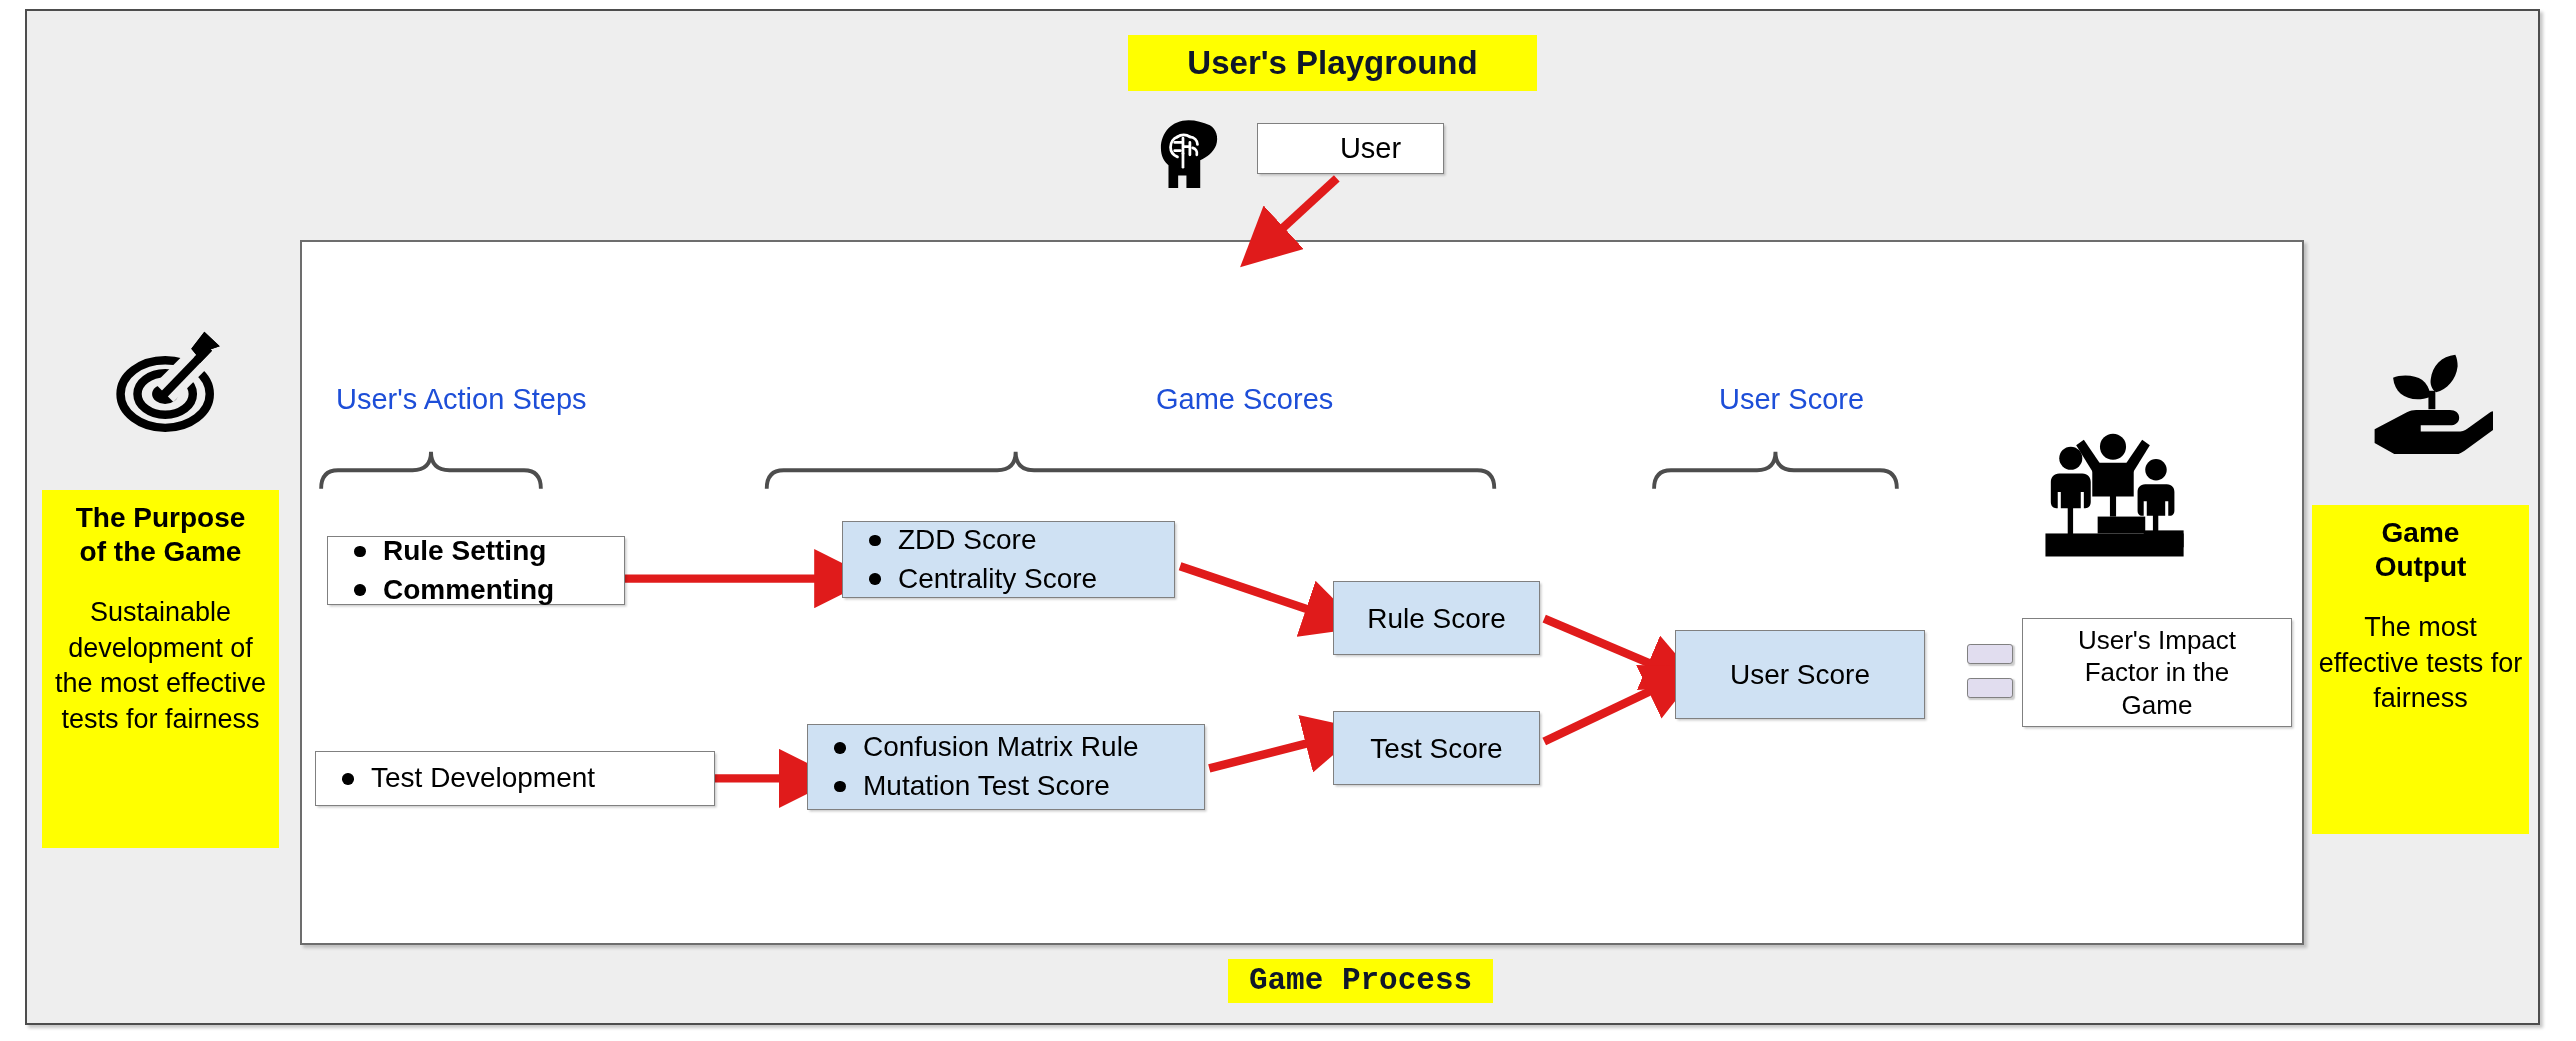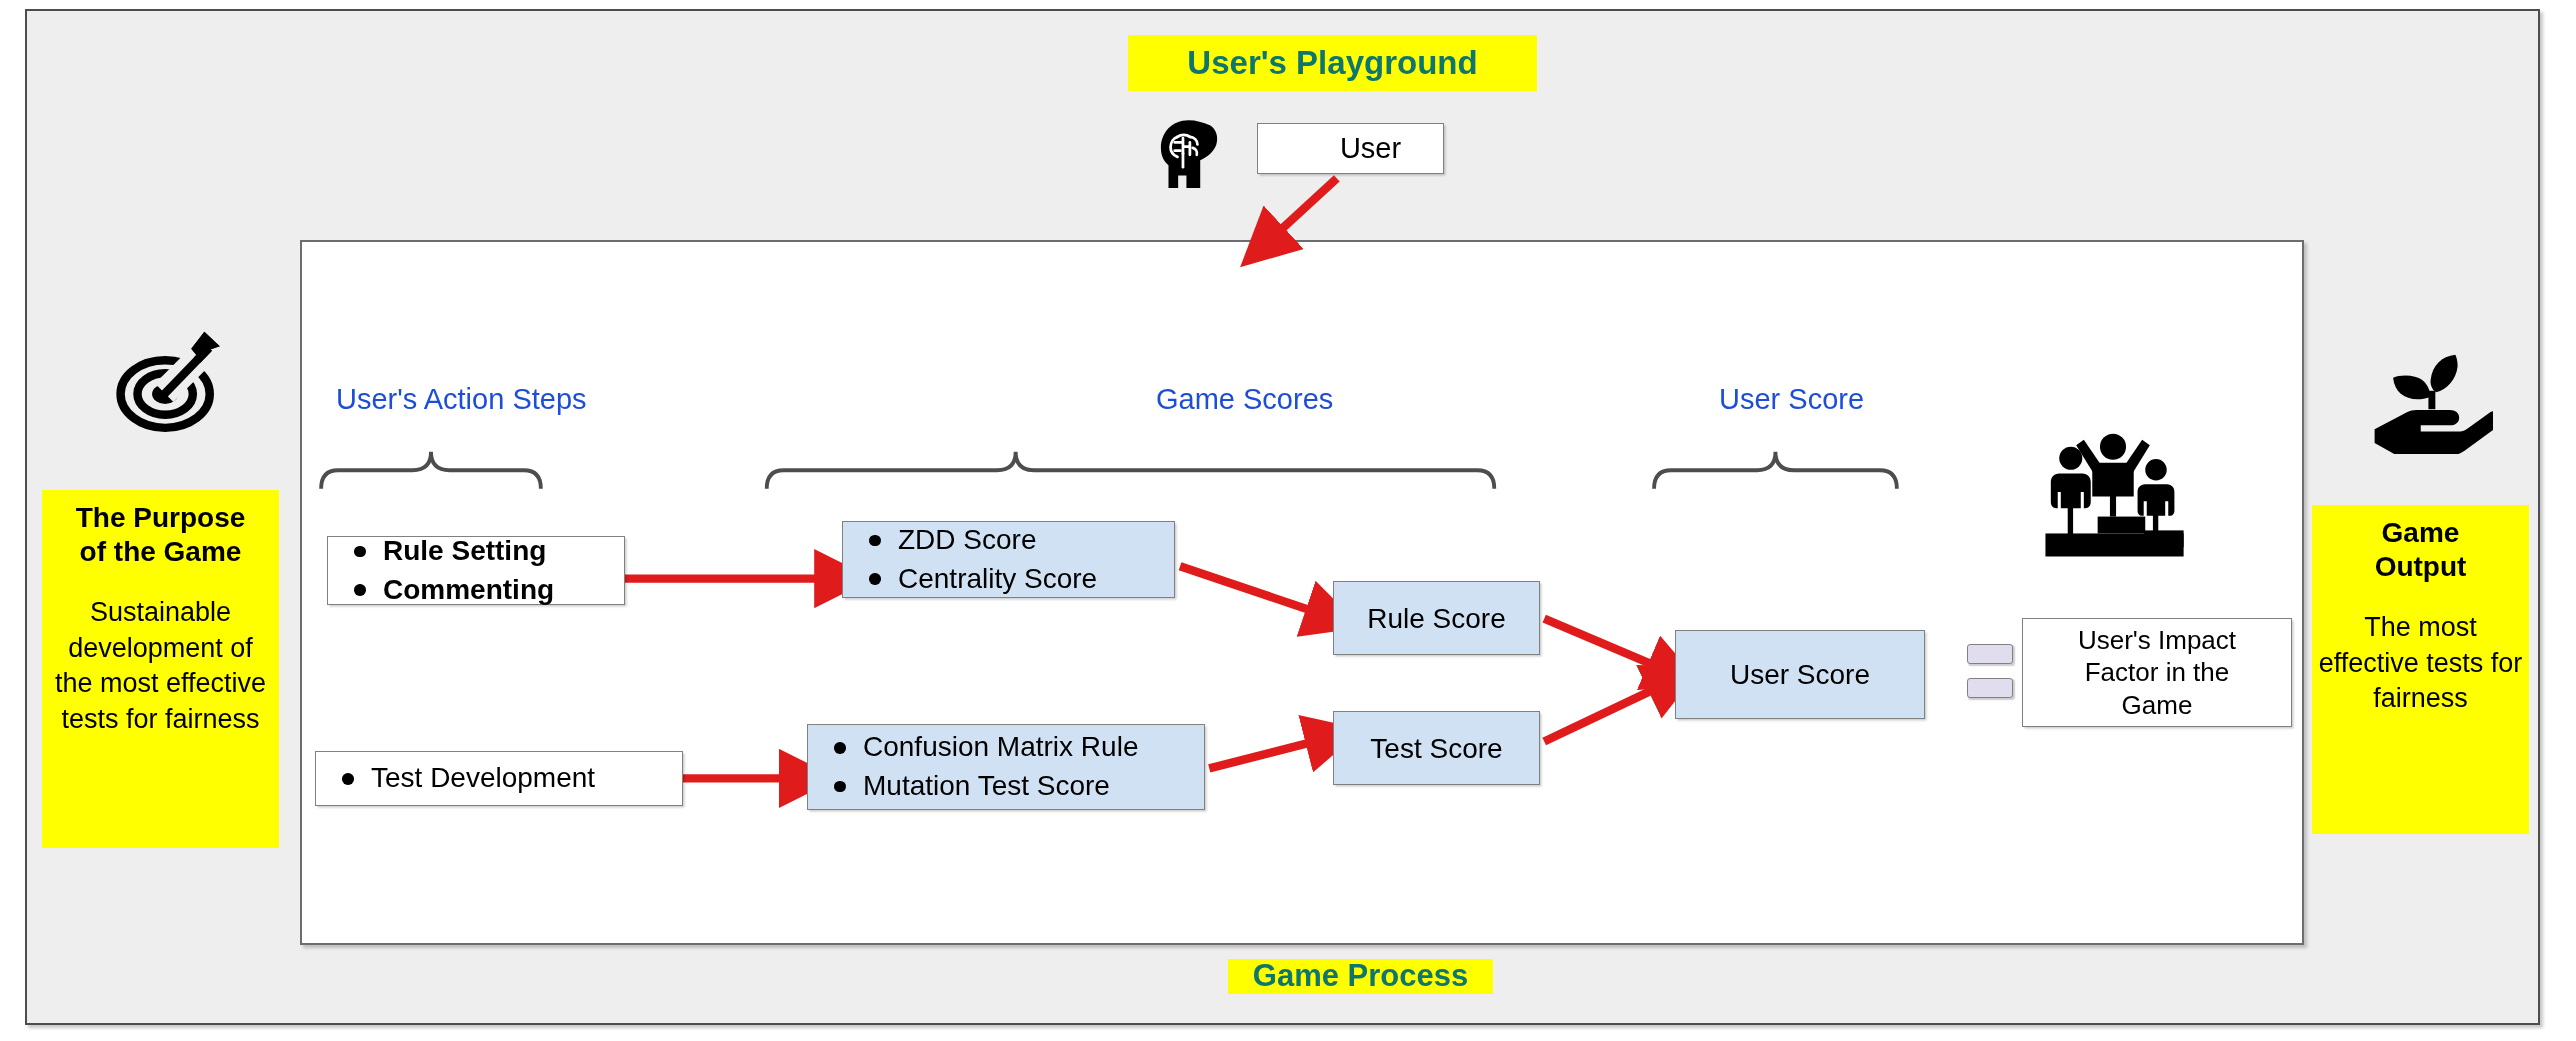--- a/index.html
+++ b/index.html
@@ -27,30 +27,30 @@
     width:2004px;height:705px;
     background:#ffffff;
     border:2.3px solid #6d6d6d;
     box-sizing:border-box;
     box-shadow:3.1px 3.1px 3.1px rgba(0,0,0,.20);
   }
   
   .ylabel{
     position:absolute;
     background:#ffff00;
-    color:#0f766e;
+    color:#0f172a;
     font-weight:bold;
     text-align:center;
     line-height:1.18;
     display:flex;align-items:center;justify-content:center;
     white-space:nowrap;
   }
   #lbl-playground{left:1128px;top:35px;width:409px;height:56px;font-size:33px;}
   #lbl-ui{left:1173px;top:261px;width:334px;height:53px;font-size:31px;}
-  #lbl-process{left:1228px;top:959px;width:265px;height:35px;font-size:31px;}
+  #lbl-process{left:1228px;top:959px;width:265px;height:44px;font-size:31px;font-family:Liberation Mono, monospace;}
 
   
   .side-panel{
     position:absolute;
     background:#ffff00;
     color:#000;
     text-align:center;
     box-sizing:border-box;
     padding:10.8px 4.6px;
     display:flex;flex-direction:column;align-items:center;
@@ -84,21 +84,21 @@
   .bullets li:before{
     content:"";
     position:absolute;left:26px;top:50%;
     width:11.5px;height:11.5px;margin-top:-5.4px;
     border-radius:50%;background:#000;
   }
 
   
   #node-user        {left:1257px;top:123px;width:187px;height:51px;font-size:29px;padding-left:40px;}
   #node-actions1    {left:327px;top:536px;width:298px;height:69px;font-weight:bold;}
-  #node-actions2    {left:315px;top:751px;width:368px;height:55px;}
+  #node-actions2    {left:315px;top:751px;width:400px;height:55px;}
   #node-gs1         {left:842px;top:521px;width:333px;height:77px;}
   #node-gs2         {left:807px;top:724px;width:398px;height:86px;}
   #node-rule        {left:1333px;top:581px;width:207px;height:74px;}
   #node-test        {left:1333px;top:711px;width:207px;height:74px;}
   #node-userscore   {left:1675px;top:630px;width:250px;height:89px;}
   #node-impact      {left:2022px;top:618px;width:270px;height:109px;font-size:26px;}
 
   
   .sec-label{
     position:absolute;color:#1d4ed8;font-size:29px;white-space:nowrap;

